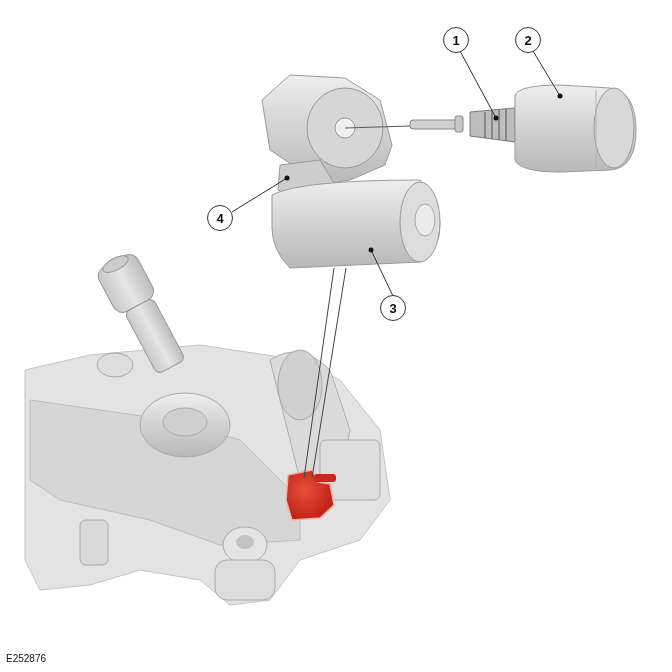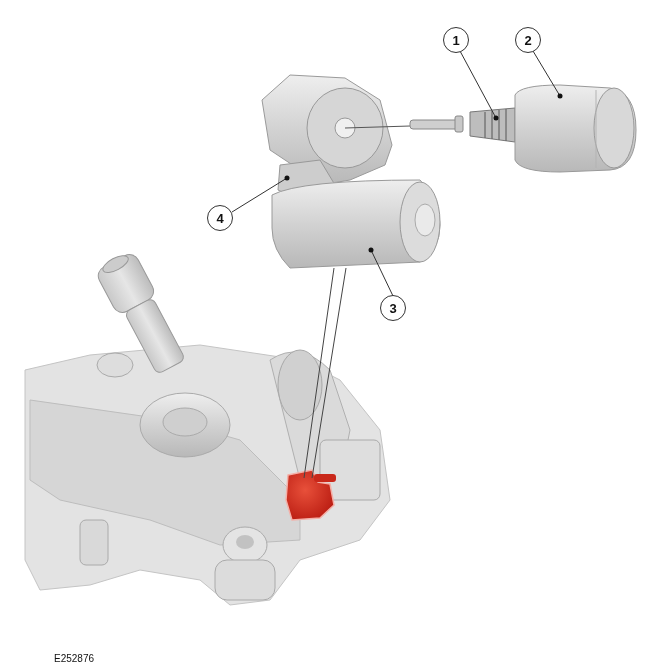--- a/index.html
+++ b/index.html
@@ -1,20 +1,20 @@
 <!DOCTYPE html>
 <html><head>
 <meta charset="utf-8">
 <style>
   html, body { margin:0; padding:0; background:#ffffff; }
   body { width:672px; height:672px; position:relative; overflow:hidden; font-family:"Liberation Sans", sans-serif; }
   #stage { position:absolute; left:0; top:0; width:672px; height:672px; }
   .callout { position:absolute; width:26px; height:26px; border:1px solid #333; border-radius:50%; background:#fff;
              display:flex; align-items:center; justify-content:center; font-weight:bold; font-size:13px; color:#111; box-sizing:border-box; }
-  .figure-id { position:absolute; left:6px; bottom:8px; font-size:10px; color:#111;margin-left:48px; }
+  .figure-id { position:absolute; left:6px; bottom:8px; font-size:10px; color:#111; }
 </style>
 </head>
 <body>
 
 <div id="stage">
   <svg width="672" height="672" viewBox="0 0 672 672">
     <defs>
       <linearGradient id="metal" x1="0" y1="0" x2="0" y2="1">
         <stop offset="0" stop-color="#eeeeee"></stop>
         <stop offset="0.5" stop-color="#d2d2d2"></stop>

